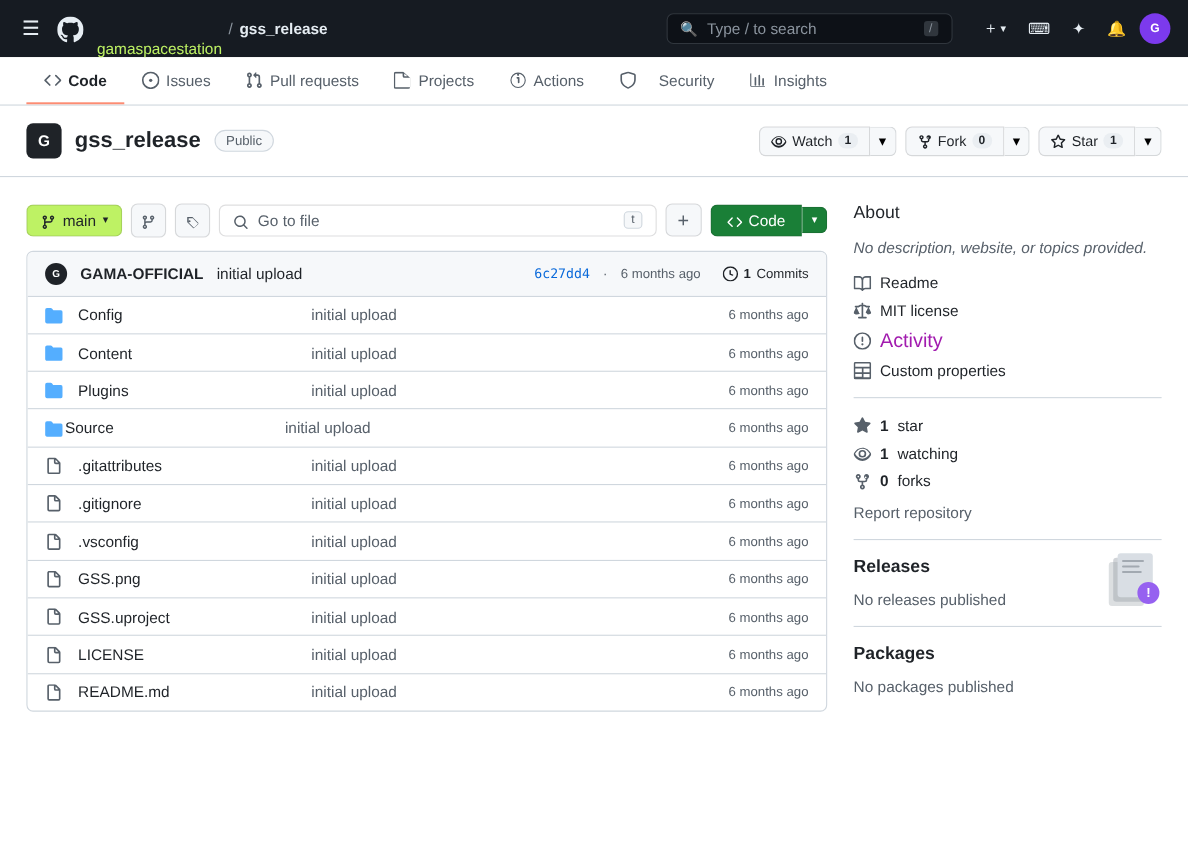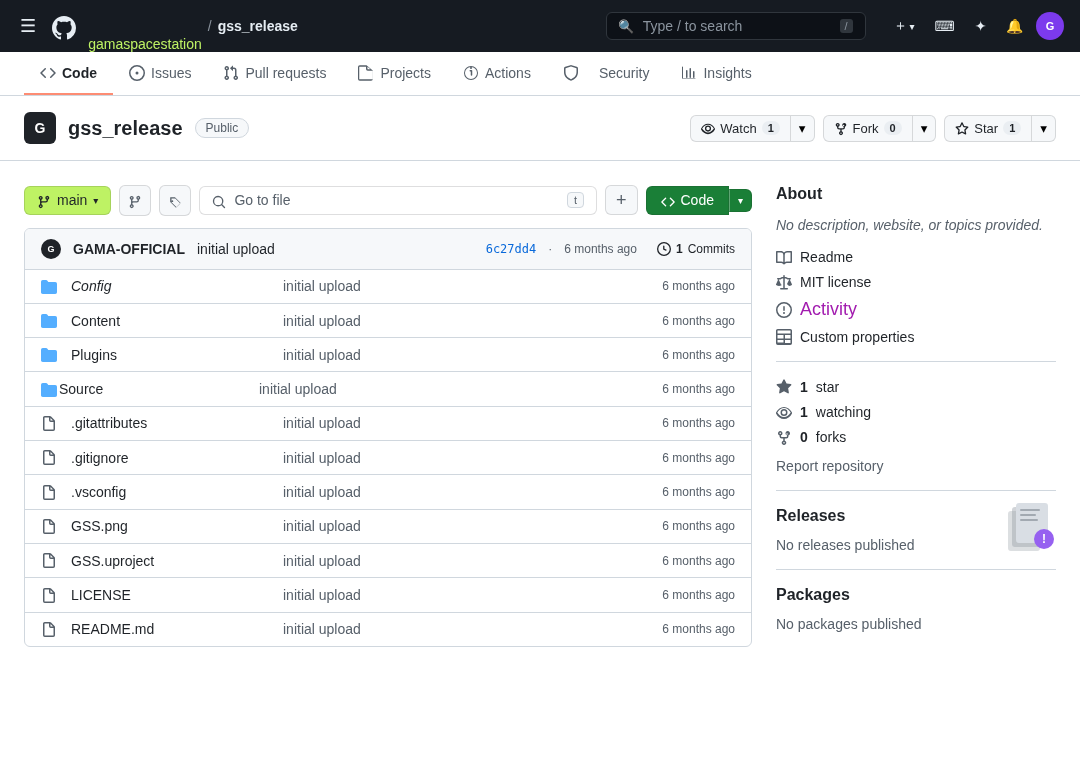--- a/index.html
+++ b/index.html
@@ -219,21 +219,21 @@
           <span style="font-weight:600;">1</span>
           <span>Commits</span>
         </div>
       </div>
 
       <div id="file-rows-container">
           <div style="display: flex; align-items: center; padding: 8px 16px; gap: 12px; border-bottom: 1px solid rgb(208, 215, 222);">
             <span style="width: 18px; flex-shrink: 0;"><svg width="16" height="16" viewBox="0 0 16 16" fill="#54aeff">
                 <path d="M1.75 1A1.75 1.75 0 000 2.75v10.5C0 14.216.784 15 1.75 15h12.5A1.75 1.75 0 0016 13.25v-8.5A1.75 1.75 0 0014.25 3H7.5a.25.25 0 01-.2-.1l-.9-1.2C6.07 1.26 5.55 1 5 1H1.75z"></path>
               </svg></span>
-            <a href="#" style="font-size: 14px; color: rgb(31, 35, 40); flex: 0 0 200px; text-decoration: none; font-style: italic;">Config</a>
+            <a href="#" style="font-size: 14px; color: rgb(31, 35, 40); flex: 0 0 200px; text-decoration: none;">Config</a>
             <span style="font-size: 14px; color: rgb(87, 96, 106); flex: 1 1 0%;">initial upload</span>
             <span style="font-size: 12px; color: rgb(87, 96, 106); text-align: right; flex: 0 0 110px;">6 months ago</span>
           </div>
           <div style="display: flex; align-items: center; padding: 8px 16px; gap: 12px; border-bottom: 1px solid rgb(208, 215, 222);">
             <span style="width: 18px; flex-shrink: 0;"><svg width="16" height="16" viewBox="0 0 16 16" fill="#54aeff">
                 <path d="M1.75 1A1.75 1.75 0 000 2.75v10.5C0 14.216.784 15 1.75 15h12.5A1.75 1.75 0 0016 13.25v-8.5A1.75 1.75 0 0014.25 3H7.5a.25.25 0 01-.2-.1l-.9-1.2C6.07 1.26 5.55 1 5 1H1.75z"></path>
               </svg></span>
             <a href="#" style="font-size: 14px; color: rgb(31, 35, 40); flex: 0 0 200px; text-decoration: none;">Content</a>
             <span style="font-size: 14px; color: rgb(87, 96, 106); flex: 1 1 0%;">initial upload</span>
             <span style="font-size: 12px; color: rgb(87, 96, 106); text-align: right; flex: 0 0 110px;">6 months ago</span>
@@ -310,21 +310,21 @@
             <span style="font-size: 14px; color: rgb(87, 96, 106); flex: 1 1 0%;">initial upload</span>
             <span style="font-size: 12px; color: rgb(87, 96, 106); text-align: right; flex: 0 0 110px;">6 months ago</span>
           </div>
         </div>
     </div>
   </div>
 
   <div style="width:280px;margin-left:24px;flex-shrink:0;">
 
     <div style="margin-bottom:16px;">
-      <h2 style="font-size:16px;font-weight:700;color:#1f2328;margin-bottom:12px;">About</h2>
+      <h2 style="font-size:16px;font-weight:400;color:#1f2328;margin-bottom:12px;">About</h2>
       <p style="font-size:14px;color:#57606a;font-style:italic;line-height:1.5;">No description, website, or topics provided.</p>
       <div style="margin-top:12px;display:flex;flex-direction:column;gap:8px;">
         <a style="display:flex;align-items:center;gap:8px;font-size:14px;color:#1f2328;cursor:pointer;text-decoration:none;">
           <span style="color:#57606a;">
             <svg width="16" height="16" viewBox="0 0 16 16" fill="currentColor">
                 <path fill-rule="evenodd" d="M0 1.75A.75.75 0 01.75 1h4.253c1.227 0 2.317.59 3 1.501A3.744 3.744 0 0111.006 1h4.245a.75.75 0 01.75.75v10.5a.75.75 0 01-.75.75h-4.507a2.25 2.25 0 00-1.591.659l-.622.621a.75.75 0 01-1.06 0l-.622-.621A2.25 2.25 0 005.258 13H.75a.75.75 0 01-.75-.75V1.75zm7.251 10.324l.004-5.073-.002-2.253A2.25 2.25 0 005.003 2.5H1.5v9h3.757a3.75 3.75 0 011.994.574zM8.755 4.75l-.004 7.322a3.752 3.752 0 011.992-.572H14.5v-9h-3.495a2.25 2.25 0 00-2.25 2.25z"></path>
               </svg>
           </span>
           <span>Readme</span>
         </a>

